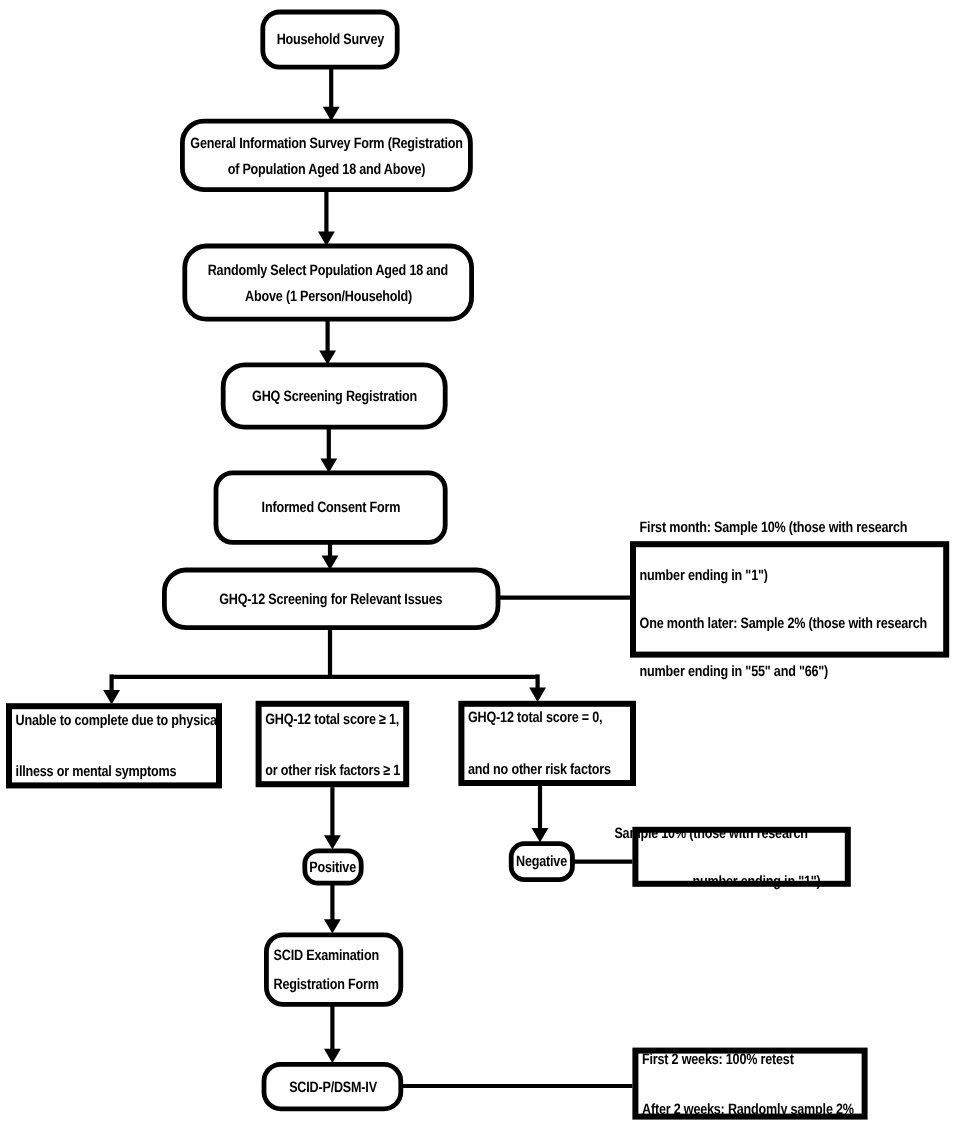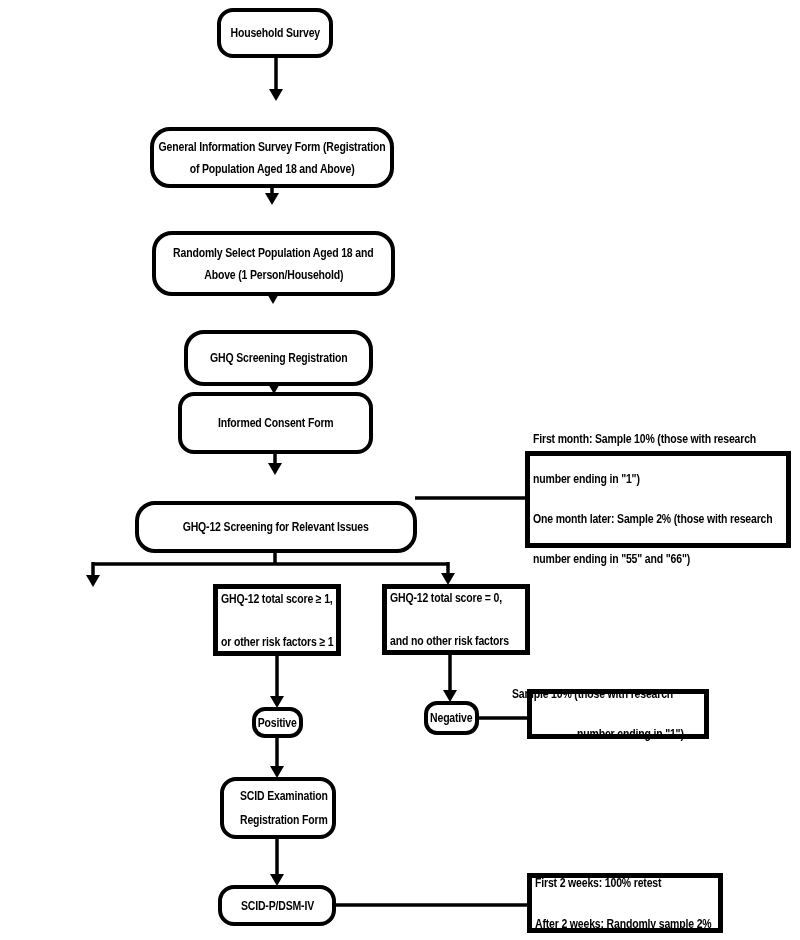--- a/index.html
+++ b/index.html
@@ -19,39 +19,39 @@
     box-sizing:border-box;
     background:#fff;
     border:4px solid #000;
     display:flex;
     flex-direction:column;
     justify-content:center;
     align-items:center;
     font-weight:700;
   }
   .rect{border-width:5px;border-radius:0;gap:17px;}
-  .r20{border-radius:20px;margin-top:28px;}
+  .r20{border-radius:20px;}
   .r16{border-radius:16px;}
   .r13{border-radius:13px;}
   .al{align-items:flex-start;text-align:left;}
   .ln{
     display:block;
     white-space:nowrap;
     font-size:12.5px;
     line-height:22px;
     letter-spacing:-0.2px;
     transform:scaleX(0.84);
     transform-origin:center center;
   }
   .al .ln{transform-origin:left center;}
   .lh23 .ln{line-height:23px;}
   .lh24 .ln{line-height:24px;}
   .lh26 .ln{line-height:26px;}
   .pl4{padding-left:3px;}
-  .pl8{padding-left:16px;}
+  .pl8{padding-left:4px;}
 </style>
 </head>
 <body>
 
 <div id="canvas">
 
   <svg id="wires" viewBox="0 0 800 940">
 
     <path class="wire" d="M276 57 L276 91"></path>
     <path class="head" d="M269 89 L283 89 L276 101 Z"></path>
@@ -116,20 +116,24 @@
     <span class="ln">GHQ-12 Screening for Relevant Issues</span>
   </div>
 
   <div class="node rect al lh23 pl4" style="left:525px;top:451px;width:266px;height:97px;">
     <span class="ln">First month: Sample 10% (those with research</span>
     <span class="ln">number ending in "1")</span>
     <span class="ln">One month later: Sample 2% (those with research</span>
     <span class="ln">number ending in "55" and "66")</span>
   </div>
 
+  <div class="node rect al lh26 pl4" style="left:5px;top:586px;width:180px;height:71px;">
+    <span class="ln">Unable to complete due to physical</span>
+    <span class="ln">illness or mental symptoms</span>
+  </div>
 
   <div class="node rect al lh26 pl4" style="left:213px;top:584px;width:128px;height:72px;">
     <span class="ln">GHQ-12 total score ≥ 1,</span>
     <span class="ln">or other risk factors ≥ 1</span>
   </div>
 
   <div class="node rect al lh26 pl4" style="left:382px;top:584px;width:148px;height:71px;">
     <span class="ln">GHQ-12 total score = 0,</span>
     <span class="ln">and no other risk factors</span>
   </div>

